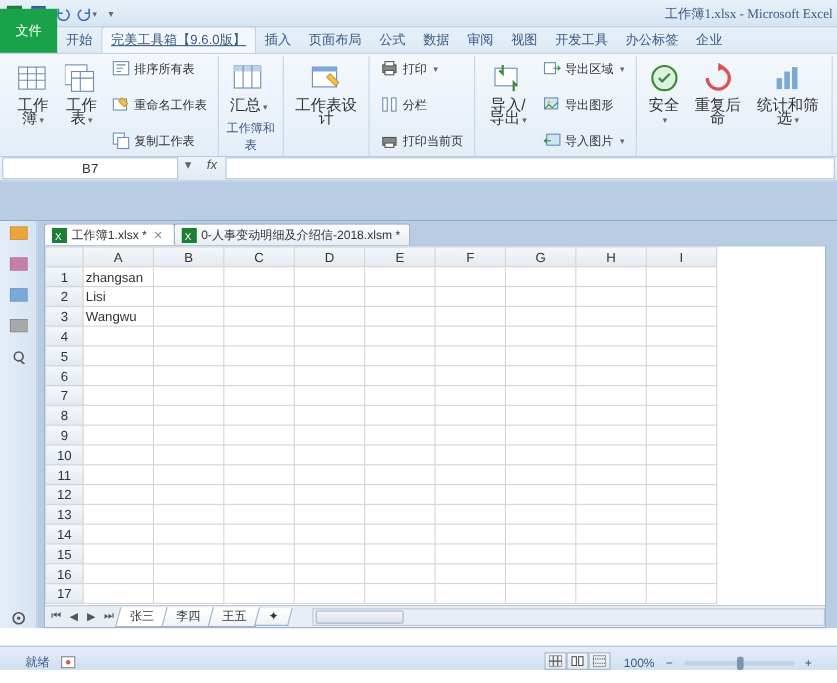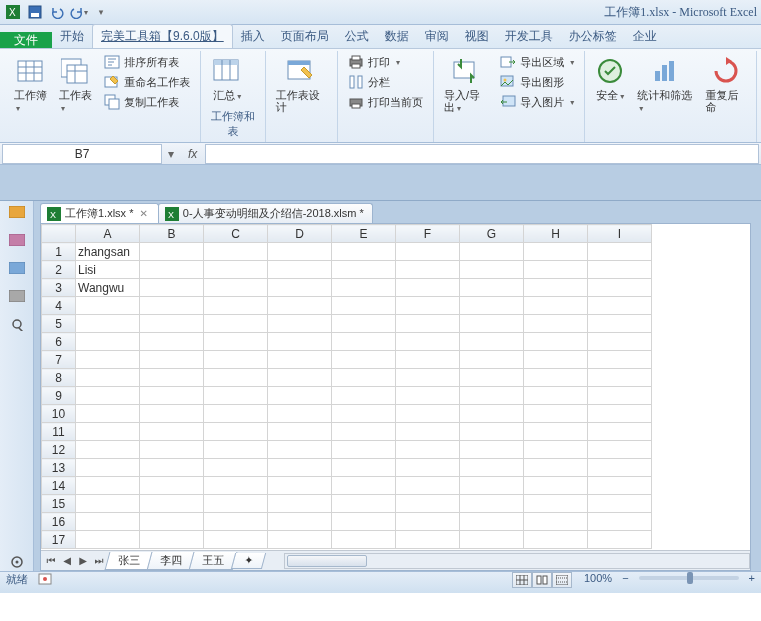--- a/index.html
+++ b/index.html
@@ -2,34 +2,34 @@
 <html><head>
 <meta charset="utf-8">
 <style>
 * { margin:0; padding:0; box-sizing:border-box; font-family:"Microsoft YaHei","Segoe UI",sans-serif; }
 body { background:#fff; width:761px; height:621px; overflow:hidden; font-size:12px; color:#333; }
 .titlebar { height:25px; background:linear-gradient(#e8f0f8,#d6e5f3); display:flex; align-items:center; padding:0 4px; border-bottom:1px solid #a6bdd8; }
 .qat { display:flex; gap:4px; align-items:center; }
 .qat-btn { width:18px; height:18px; display:flex; align-items:center; justify-content:center; cursor:pointer; border-radius:2px; }
 .title-center { flex:1; text-align:right; color:#3b5a82; font-size:12px;font-family:Liberation Serif, serif; }
 .ribbon-tabs { height:24px; background:linear-gradient(#e8f0f8,#dce9f5); display:flex; align-items:flex-end; border-bottom:1px solid #b8c9dd; }
-.file-tab { background:#19a24a; color:#fff; padding:4px 14px; font-size:12px; height:16px; display:flex; align-items:center; cursor:pointer; }
+.file-tab { background:#19a24a; color:#fff; padding:4px 14px; font-size:12px; height:40px; display:flex; align-items:center; cursor:pointer; }
 .rtab { padding:4px 8px; font-size:12px; color:#3b5a82; cursor:pointer; height:24px; display:flex; align-items:center; }
 .rtab.active { background:#f4f8fc; border:1px solid #b8c9dd; border-bottom:none; border-radius:3px 3px 0 0;text-decoration:underline; }
 .ribbon { height:94px; background:linear-gradient(#f4f8fc,#e4edf7); border-bottom:1px solid #a6bdd8; display:flex; padding:2px 4px 0 4px; overflow:hidden; }
 .rgroup { border-right:1px solid #c4d5e8; padding:2px 6px; display:flex; flex-direction:column; justify-content:space-between; }
 .rgroup-label { text-align:center; font-size:11px; color:#3b5a82; padding:1px 0; }
 .rgroup-body { display:flex; gap:4px; flex:1; align-items:flex-start; }
 .big-btn { display:flex; flex-direction:column; align-items:center; gap:2px; padding:2px 4px; cursor:pointer; border-radius:3px; min-width:38px; }
 .big-btn .ic { width:32px; height:32px; display:flex; align-items:center; justify-content:center; }
-.big-btn .lbl { font-size:11px; line-height:12px; }
-.small-list { display:flex; flex-direction:column; gap:2px; }
+.big-btn .lbl { font-size:14px; text-align:center; line-height:12px; }
+.small-list { display:flex; flex-direction:column; gap:15px; }
 .small-btn { display:flex; align-items:center; gap:4px; padding:1px 4px; cursor:pointer; font-size:11px; white-space:nowrap; border-radius:2px; }
 .small-btn .ic { width:16px; height:16px; display:flex; align-items:center; justify-content:center; }
-.namebox-row { height:22px; background:linear-gradient(#f0f4fa,#e0e9f3); border-bottom:1px solid #a6bdd8; display:flex; align-items:center; }
+.namebox-row { height:22px; background:linear-gradient(#f0f4fa,#e0e9f3); border-bottom:1px solid #a6bdd8; display:flex; }
 .namebox { width:160px; height:20px; background:#fff; border:1px solid #b0c2d8; margin-left:2px; display:flex; align-items:center; padding:0 6px; font-family:Arial; }
 .namebox-dd { width:18px; text-align:center; color:#666; cursor:pointer; }
 .fx-label { padding:0 8px; font-style:italic; color:#555; font-family:Liberation Sans, sans-serif; }
 .formula-bar { flex:1; height:20px; background:#fff; border:1px solid #b0c2d8; margin-right:2px; }
 .gap-strip { height:36px; background:#b8cde3; border-bottom:1px solid #8faac8; }
 .workarea { display:flex; height:370px; }
 .leftbar { width:34px; background:linear-gradient(90deg,#e4edf7,#d6e4f2); border-right:1px solid #a6bdd8; display:flex; flex-direction:column; align-items:center; padding-top:2px; gap:10px; }
 .leftbar .lb { width:22px; height:18px; display:flex; align-items:center; justify-content:center; cursor:pointer; border-radius:2px; }
 .wbarea { flex:1; display:flex; flex-direction:column; background:#b8cde3; }
 .wbtabs { height:22px; display:flex; align-items:flex-end; padding-left:6px; gap:0; }
@@ -46,21 +46,21 @@
 table.sheet .corner { width:34px; background:linear-gradient(#f5f8fb,#e2e9f1); }
 table.sheet td { background:#fff; width:64px; overflow:hidden; white-space:nowrap; }
 .sheet-tabstrip { height:20px; display:flex; align-items:center; background:#e8eef5; border-top:1px solid #c0c8d2; }
 .navbtns { display:flex; padding:0 2px; }
 .navbtns span { width:16px; text-align:center; cursor:pointer; color:#555; font-size:10px; }
 .stab { background:linear-gradient(#fff,#eef3f9); border:1px solid #a0b4cc; border-top:none; padding:1px 10px; font-size:11px; cursor:pointer; transform:skewX(-15deg); margin-left:-2px; }
 .stab span { display:inline-block; transform:skewX(15deg); }
 .stab.active { background:#fff; font-weight:normal; }
 .hsb { flex:1; margin-left:20px; height:16px; background:#e8eef5; border:1px solid #c0c8d2; position:relative; }
 .hsb .thumb { position:absolute; left:2px; top:1px; width:80px; height:12px; background:linear-gradient(#f4f6f9,#d8e1ec); border:1px solid #a6b8cc; border-radius:2px; }
-.statusbar { height:22px; background:linear-gradient(#e4edf7,#cfe0f0); border-top:1px solid #a6bdd8; display:flex; align-items:flex-start; padding:0 6px; font-size:11px; color:#3b5a82; }
+.statusbar { height:22px; background:linear-gradient(#e4edf7,#cfe0f0); border-top:1px solid #a6bdd8; display:flex; align-items:flex-end; padding:0 23px; font-size:11px; color:#3b5a82;margin-top:16px; }
 .statusbar .spacer { flex:1; }
 .viewbtns { display:flex; gap:0; margin-right:12px; }
 .viewbtns .vb { width:20px; height:16px; border:1px solid #a6b8cc; background:linear-gradient(#f4f6f9,#e0e8f1); display:flex; align-items:center; justify-content:center; cursor:pointer; }
 .zoom { display:flex; align-items:center; gap:10px; }
 .zoom .track { width:100px; height:4px; background:#c3d2e3; position:relative; border-radius:2px; }
 .zoom .knob { position:absolute; left:48px; top:-4px; width:6px; height:12px; background:#7a94b4; border-radius:2px; }
 .dd-caret::after { content:"▾"; font-size:8px; margin-left:2px; color:#666; }
 svg { display:block; }
 </style>
 </head>
@@ -292,35 +292,35 @@
             <svg width="28" height="28">
               <circle cx="14" cy="14" r="11" fill="#dff0df" stroke="#3b8b3b" stroke-width="2"></circle>
               <path d="M9 14l3 3 7-7" stroke="#3b8b3b" stroke-width="2" fill="none"></path>
             </svg>
           </span>
         <span class="lbl dd-caret">安全</span>
       </div>
       <div class="big-btn">
         <span class="ic">
             <svg width="28" height="28">
+              <path d="M14 4 A10 10 0 1 1 4 14" stroke="#d9534f" stroke-width="3" fill="none"></path>
+              <path d="M14 0 L14 8 L20 4z" fill="#d9534f"></path>
+            </svg>
+          </span>
+        <span class="lbl">重复后命</span>
+      </div>
+      <div class="big-btn">
+        <span class="ic">
+            <svg width="28" height="28">
               <rect x="4" y="14" width="5" height="10" fill="#7aa8d8"></rect>
               <rect x="11" y="8" width="5" height="16" fill="#7aa8d8"></rect>
               <rect x="18" y="4" width="5" height="20" fill="#7aa8d8"></rect>
             </svg>
           </span>
         <span class="lbl dd-caret">统计和筛选</span>
-      </div>
-      <div class="big-btn">
-        <span class="ic">
-            <svg width="28" height="28">
-              <path d="M14 4 A10 10 0 1 1 4 14" stroke="#d9534f" stroke-width="3" fill="none"></path>
-              <path d="M14 0 L14 8 L20 4z" fill="#d9534f"></path>
-            </svg>
-          </span>
-        <span class="lbl">重复后命</span>
       </div>
     </div>
   </div>
 </div>
 
 <div class="namebox-row">
   <div class="namebox">
     <span style="flex:1;text-align:center">B7</span>
   </div>
   <div class="namebox-dd">▾</div>

